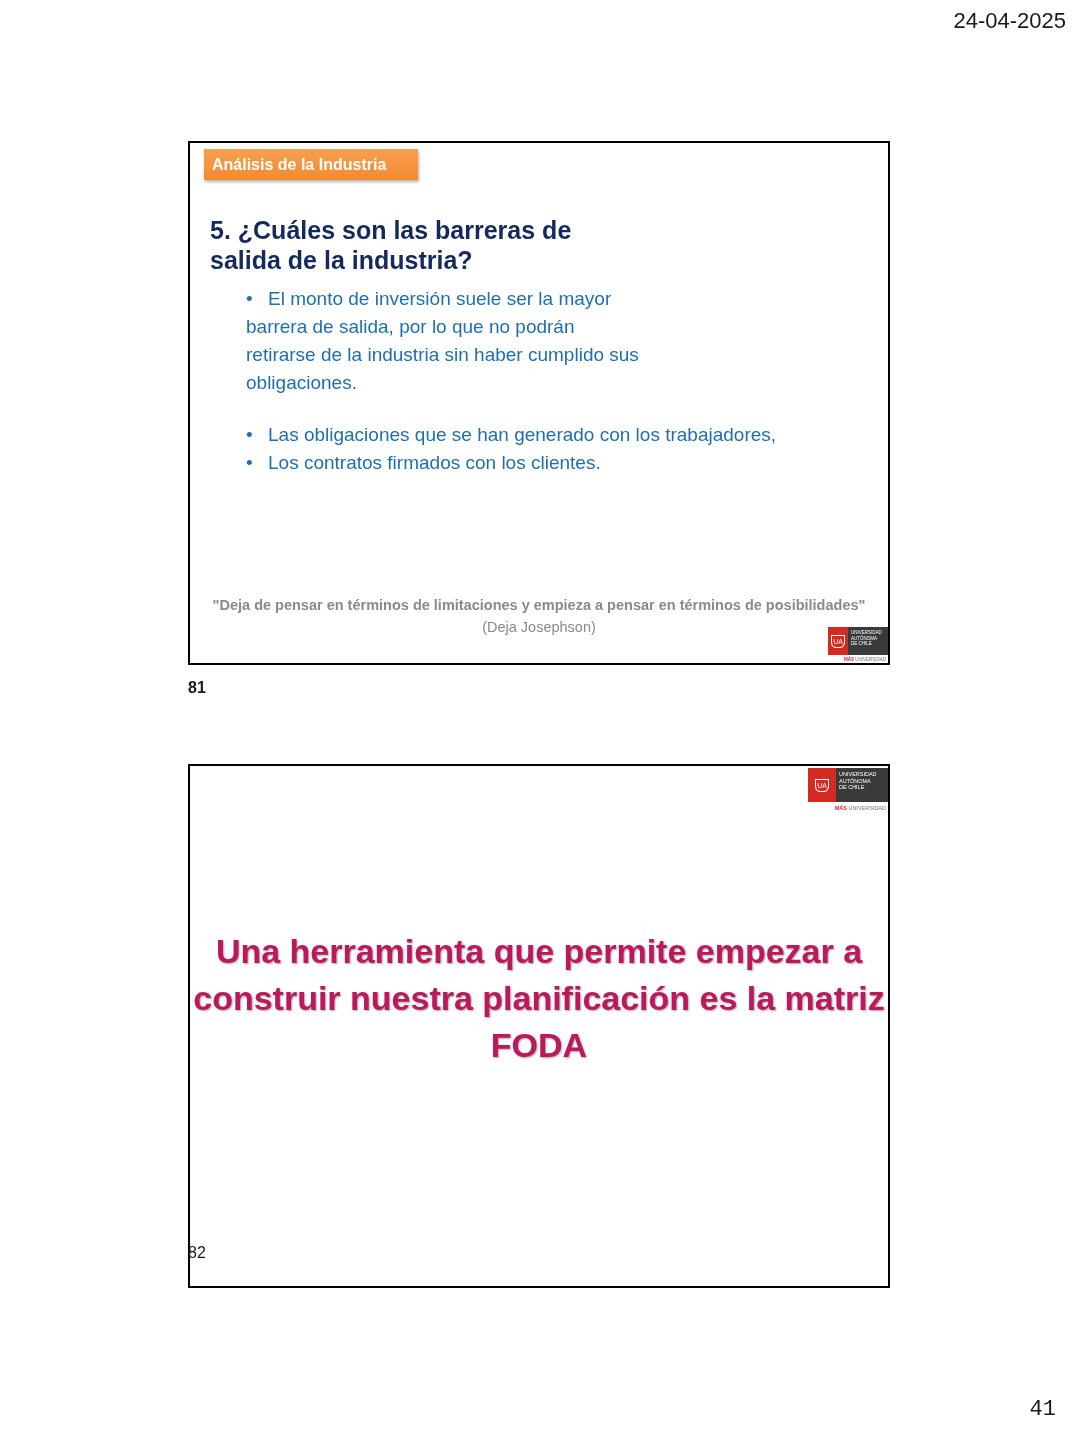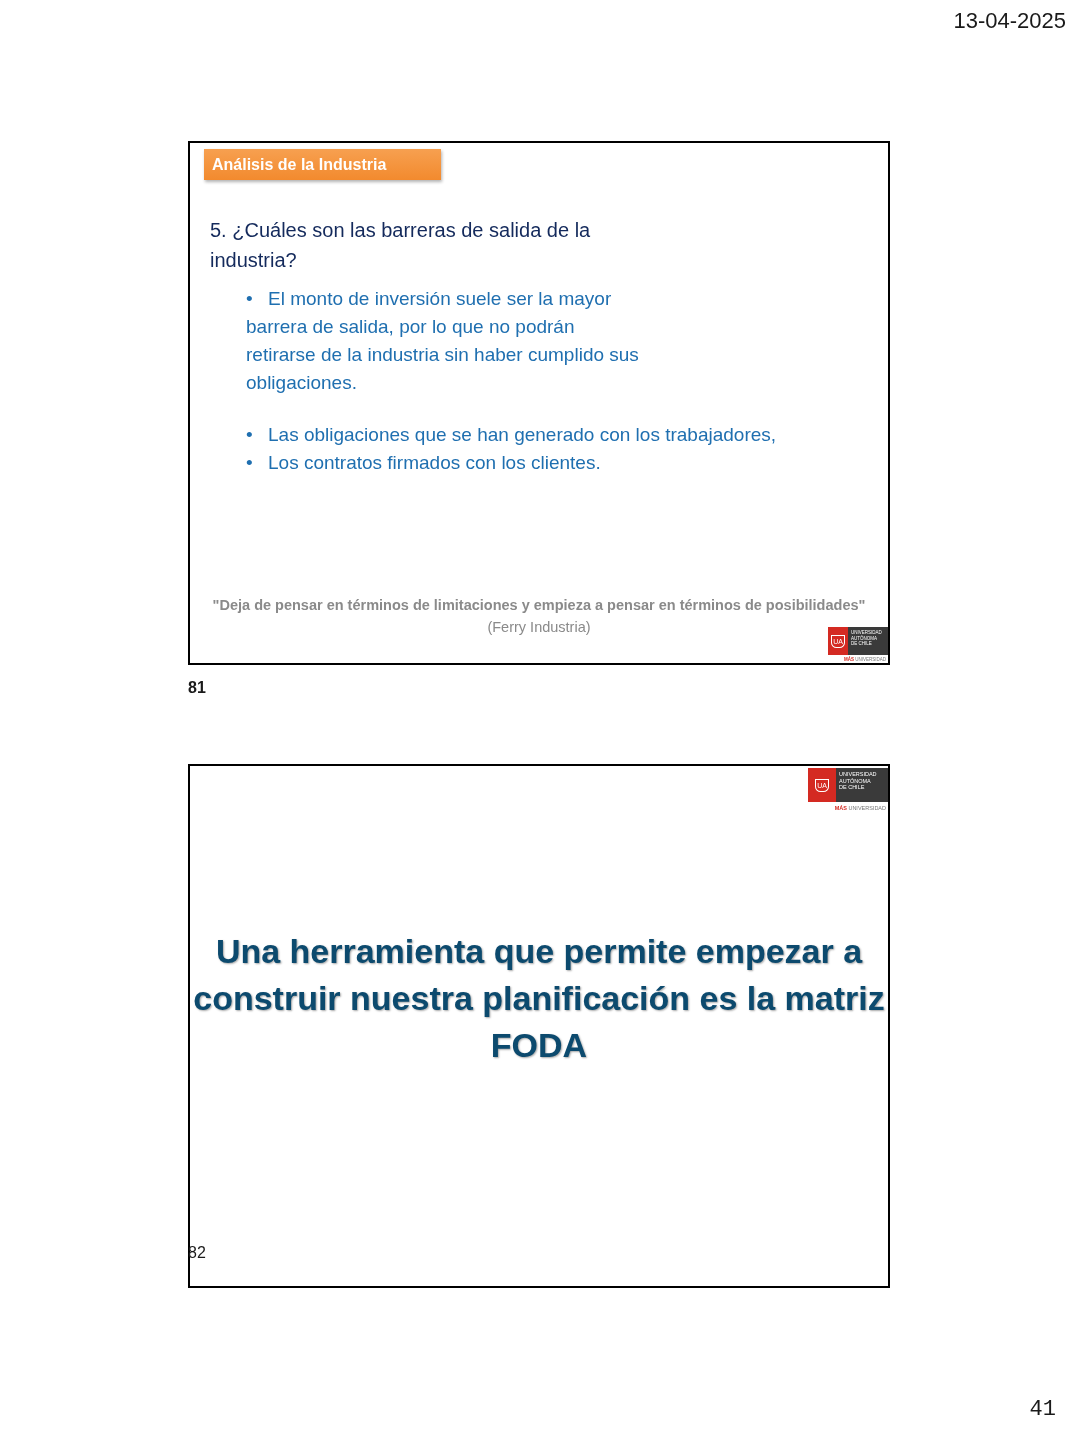--- a/index.html
+++ b/index.html
@@ -6,22 +6,22 @@
   body { width: 1080px; height: 1432px; position: relative; font-family: "Liberation Sans", sans-serif; overflow: hidden; }
   .page-date { position: absolute; top: 8px; right: 14px; font-size: 22px; color: #1a1a1a; font-family: "Liberation Sans", sans-serif; }
   .page-number { position: absolute; bottom: 10px; right: 24px; font-size: 22px; color: #1a1a1a; font-family: Liberation Mono, monospace; }
   .slide { position: absolute; left: 188px; width: 702px; height: 524px; border: 2px solid #000; background: #fff; box-sizing: border-box; }
   .slide1 { top: 141px; }
   .slide2 { top: 764px; }
   .slide-num { position: absolute; left: 188px; font-size: 16px; color: #1a1a1a; }
   .num1 { top: 679px; font-weight: bold; }
   .num2 { top: 1244px; }
 
-  .tag { position: absolute; left: 14px; top: 6px; width: 237px; height: 31px; background: linear-gradient(#f7a050, #f28a2e); color: #fff; font-weight: bold; font-size: 16px; line-height: 31px; padding-left: 8px; box-sizing: border-box; box-shadow: 1px 2px 3px rgba(0,0,0,0.3); }
-  .q-title { position: absolute; left: 20px; top: 72px; width: 420px; font-size: 20px; font-weight: normal; color: #142a5c; line-height: 30px; }
+  .tag { position: absolute; left: 14px; top: 6px; width: 214px; height: 31px; background: linear-gradient(#f7a050, #f28a2e); color: #fff; font-weight: bold; font-size: 16px; line-height: 31px; padding-left: 8px; box-sizing: border-box; box-shadow: 1px 2px 3px rgba(0,0,0,0.3); }
+  .q-title { position: absolute; left: 20px; top: 72px; width: 420px; font-size: 25px; font-weight: bold; color: #142a5c; line-height: 30px; }
   .bullets { position: absolute; left: 56px; top: 142px; width: 620px; color: #1f6fb0; font-size: 19px; line-height: 28px; }
   .bullet { position: relative; }
   .b1 { width: 400px; margin-bottom: 24px; }
   .b2 { }
   .dot { display: inline-block; width: 22px; }
   .quote { position: absolute; left: 0; right: 0; top: 451px; text-align: center; color: #8a8a8a; font-size: 14.5px; line-height: 22px; font-weight: bold; }
   .author { font-weight: normal; }
 
   .logo { position: absolute; display: flex; }
   .logo .shield { background: #d42a22; display: flex; align-items: center; justify-content: center; }
@@ -31,38 +31,38 @@
   .logo .tagline b { color: #d42a22; }
   .logo1 { right: 0; bottom: 8px; }
   .logo1 .shield { width: 20px; height: 28px; }
   .logo1 .name { width: 40px; height: 28px; font-size: 4.5px; line-height: 5.5px; }
   .logo1 .tagline { right: 2px; bottom: -7px; }
   .logo2 { right: 0; top: 2px; }
   .logo2 .shield { width: 28px; height: 34px; }
   .logo2 .name { width: 52px; height: 34px; }
   .logo2 .tagline { right: 2px; bottom: -9px; font-size: 5.5px; }
 
-  .big-title { position: absolute; left: 0; right: 0; top: 162px; text-align: center; font-size: 34px; line-height: 47px; font-weight: bold; color: #0c4a6e; text-shadow: 1px 1px 2px rgba(0,0,0,0.35); }
+  .big-title { position: absolute; left: 0; right: 0; top: 162px; text-align: center; font-size: 34px; line-height: 47px; font-weight: bold; color: #be185d; text-shadow: 1px 1px 2px rgba(0,0,0,0.35); }
 </style>
 </head>
 <body>
 
-<div class="page-date">13-04-2025</div>
+<div class="page-date">24-04-2025</div>
 
 <div class="slide slide1">
   <div class="tag">Análisis de la Industria</div>
   <div class="q-title">5. ¿Cuáles son las barreras de salida de la industria?</div>
   <div class="bullets">
     <div class="bullet b1"><span class="dot">•</span><span>El monto de inversión suele ser la mayor barrera de salida, por lo que no podrán retirarse de la industria sin haber cumplido sus obligaciones.</span></div>
     <div class="bullet b2"><span class="dot">•</span><span>Las obligaciones que se han generado con los trabajadores,</span></div>
     <div class="bullet"><span class="dot">•</span><span>Los contratos firmados con los clientes.</span></div>
   </div>
   <div class="quote">
     <div>"Deja de pensar en términos de limitaciones y empieza a pensar en términos de posibilidades"</div>
-    <div class="author">(Ferry Industria)</div>
+    <div class="author">(Deja Josephson)</div>
   </div>
   <div class="logo logo1">
     <div class="shield">
         <span>UA</span>
       </div>
     <div class="name">
       <div>UNIVERSIDAD</div>
       <div>AUTÓNOMA</div>
       <div>DE CHILE</div>
     </div>

